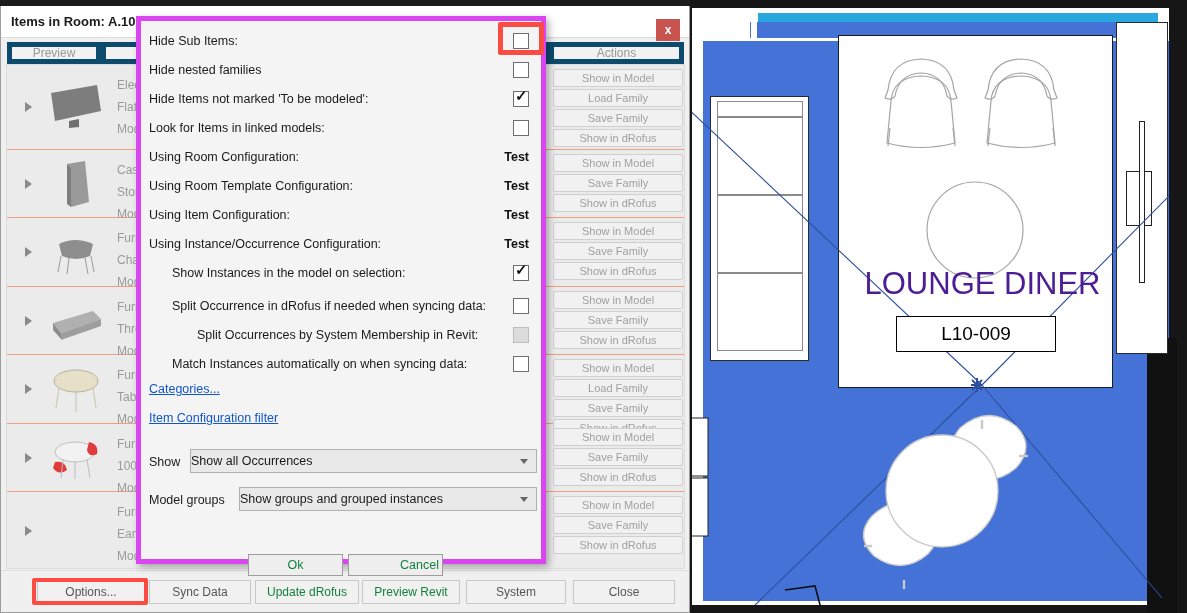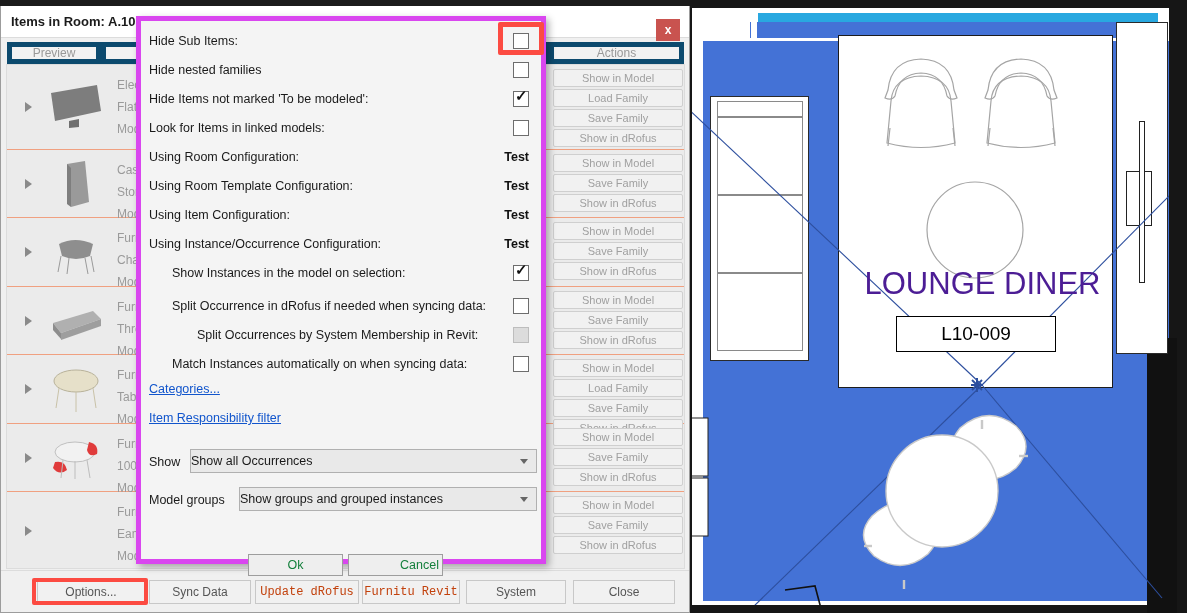--- a/index.html
+++ b/index.html
@@ -150,21 +150,21 @@
   .bottom-bar {
     position:absolute; left:0; top:564px; width:688px; height:42px;
     background:#f0f0f0; border-top:1px solid #dcdcdc;
   }
   .bb-btn {
     position:absolute; top:9px; height:24px;
     background:#f1f1f1; border:1px solid #c8c8c8;
     font-size:12px; color:#555; display:flex; align-items:center; justify-content:center;
     cursor:pointer;
   }
-  .bb-btn.disabled { color:#c2410c;font-family:Liberation Mono, monospace; }
+  .bb-btn.disabled { color:#15803d; }
   .bb-options-hl {
     position:absolute; left:32px; top:578px; width:116px; height:27px;
     border:4px solid #fc4b42; border-radius:2px; pointer-events:none;
   }
 
   
   .modal {
     position:absolute; left:136px; top:16px; width:410px; height:548px;
     background:#f4f4f4; border:5px solid #d946ef;
     box-shadow: 3px 3px 7px rgba(0,0,0,0.30);
@@ -439,21 +439,21 @@
             <div class="act-btn">Save Family</div>
             <div class="act-btn">Show in dRofus</div>
           </div>
         </div>
       </div>
 
     <div class="bottom-bar">
       <div class="bb-btn" style="left:36px; width:108px;">Options...</div>
       <div class="bb-btn" style="left:148px; width:102px;">Sync Data</div>
       <div class="bb-btn disabled" style="left:254px; width:104px;">Update dRofus</div>
-      <div class="bb-btn disabled" style="left:361px; width:98px;">Furnitu Revit</div>
+      <div class="bb-btn disabled" style="left:361px; width:98px;">Preview Revit</div>
       <div class="bb-btn" style="left:465px; width:100px;">System</div>
       <div class="bb-btn" style="left:572px; width:102px;">Close</div>
     </div>
   </div>
 
   <div class="bb-options-hl"></div>
 
   <div class="modal">
 
   <div class="opt-row" style="top: 5px;">
@@ -498,21 +498,21 @@
       </div>
       <div class="opt-row" style="top: 299px;">
         <span class="opt-label" style="left:56px;">Split Occurrences by System Membership in Revit:</span>
         <span class="opt-cb disabled"></span>
       </div>
       <div class="opt-row" style="top: 328px;">
         <span class="opt-label" style="left:31px;">Match Instances automatically on when syncing data:</span>
         <span class="opt-cb"></span>
       </div>
       <div class="opt-link" style="left: 8px; top: 361px;">Categories...</div>
-      <div class="opt-link" style="left: 8px; top: 390px;">Item Responsibility filter</div>
+      <div class="opt-link" style="left: 8px; top: 390px;">Item Configuration filter</div>
       <div class="opt-sel-label" style="left: 8px; top: 434px;">Show</div>
       <div class="opt-select" style="left: 49px; top: 428px; width: 347px;"><span>Show all Occurrences</span><span class="sel-caret"></span></div>
       <div class="opt-sel-label" style="left: 8px; top: 472px;">Model groups</div>
       <div class="opt-select" style="left: 98px; top: 466px; width: 298px;"><span>Show groups and grouped instances</span><span class="sel-caret"></span></div>
       <div class="modal-btn" style="left: 107px;">Ok</div>
       <div class="modal-btn" style="left: 207px; padding-left: 48px;">Cancel</div>
     </div>
   <div class="hl-checkbox"></div>
 
 </div>

